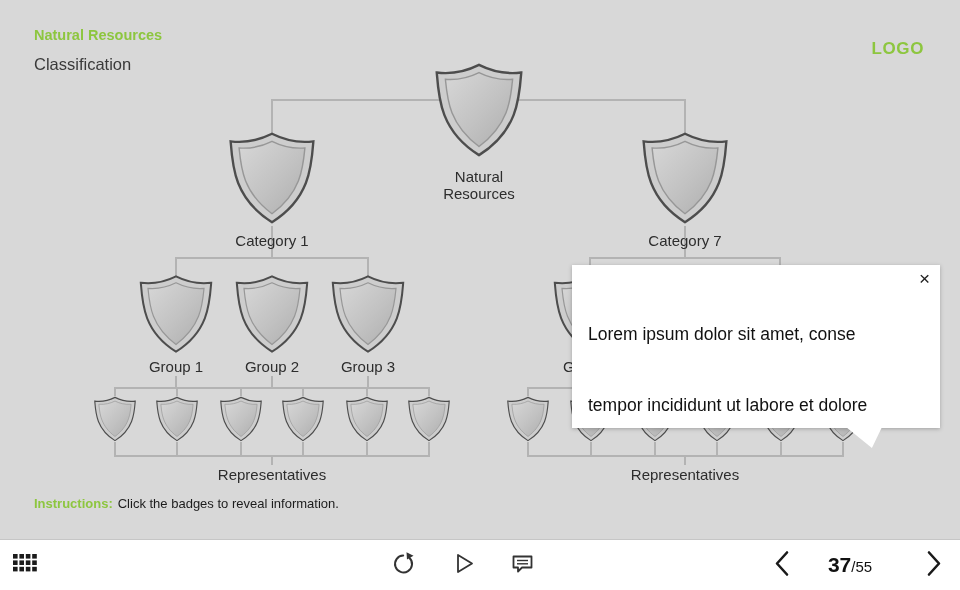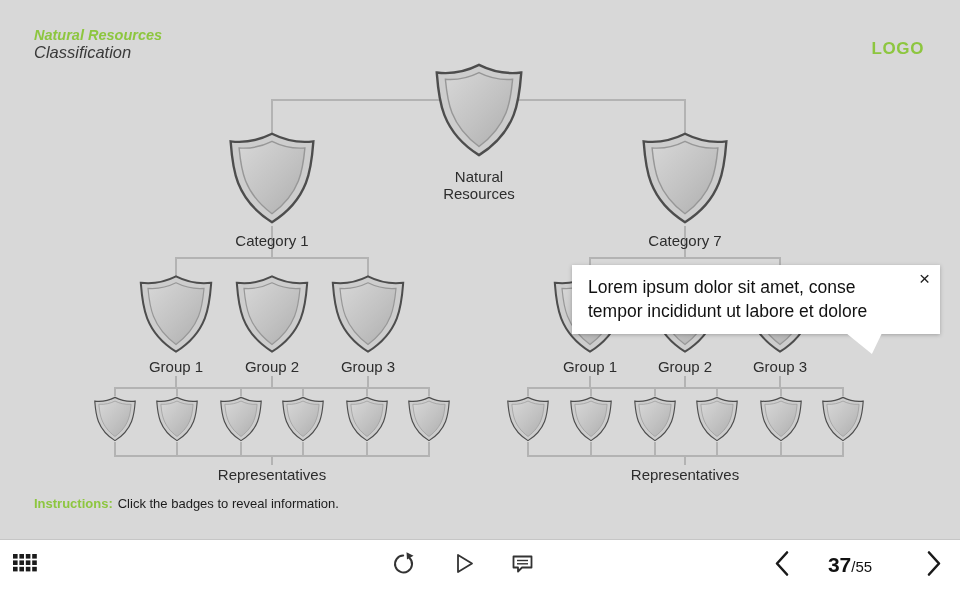--- a/index.html
+++ b/index.html
@@ -1,35 +1,35 @@
 <!DOCTYPE html>
 <html><head>
 <meta charset="utf-8">
 <style>
   html,body{margin:0;padding:0;background:#efefef;}
   .stage{position:relative;width:960px;height:590px;background:#d8d8d8;overflow:hidden;
          font-family:"Liberation Sans","DejaVu Sans",sans-serif;}
   .slide{position:absolute;left:0;top:0;right:0;bottom:50px;}
 
   
-  .title-block{position:absolute;left:34px;top:27px;font-style:italic;}
+  .title-block{position:absolute;left:34px;top:27px;}
   .title-l1{color:#8dc63f;font-weight:700;font-size:14.5px;}
-  .title-l2{color:#3a3a3a;font-size:16.5px;margin-top:0;}
+  .title-l2{color:#3a3a3a;font-size:16.5px;margin-top:12px;}
   .logo{position:absolute;right:36px;top:39px;color:#8dc63f;font-size:17px;font-weight:700;letter-spacing:.6px;padding-left:28px;}
 
   
   .connectors{position:absolute;left:0;top:0;pointer-events:none;}
   .badge{position:absolute;cursor:pointer;}
   .badge svg{width:100%;height:100%;display:block;}
   .lbl{position:absolute;text-align:center;font-size:15px;color:#2d2d2d;line-height:17px;}
 
   
   .tooltip{position:absolute;left:572px;top:265px;width:368px;background:#ffffff;z-index:10;
            box-shadow:0 1px 4px rgba(0,0,0,.25);padding:10px 14px 11px 16px;box-sizing:border-box;}
-  .tooltip-line{font-size:17.5px;line-height:24px;color:#111;}
+  .tooltip-line{font-size:17.5px;line-height:24px;color:#111;margin-top:47px;}
   .tooltip-close{position:absolute;top:3px;right:10px;font-size:19px;color:#222;cursor:pointer;line-height:1.2;}
   .tooltip-tail{position:absolute;right:58px;bottom:-20px;width:36px;height:21px;background:#ffffff;
                 clip-path:polygon(0 0,100% 0,72% 100%);}
 
   
   .instructions{position:absolute;left:34px;top:496px;font-size:13px;color:#1c1c1c;}
   .instructions .lab{color:#8dc63f;font-weight:700;margin-right:5px;}
 
   
   .player{position:absolute;left:0;bottom:0;width:100%;height:50px;background:#ffffff;border-top:1px solid #c6c6c6;}

